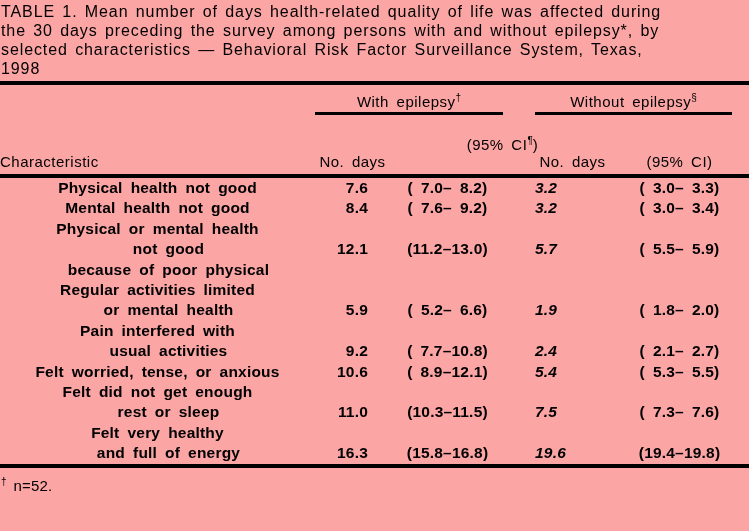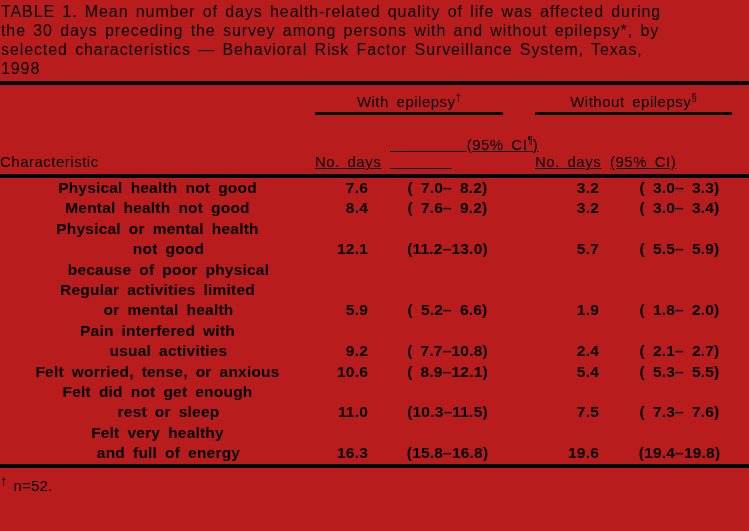--- a/index.html
+++ b/index.html
@@ -7,21 +7,21 @@
     padding: 0;
     background: #ffffff;
     color: #000000;
     font-family: "Liberation Sans", sans-serif;
   }
   .page {
     position: relative;
     width: 749px;
     height: 531px;
     overflow: hidden;
-    background: #b91c1c;
+    background: #fca5a5;
   }
   
   .title-block {
     padding: 2px 0 3px 1px;
     border-bottom: 4px solid #000;
   }
   .title-line {
     font-size: 16px;
     line-height: 19px;
     letter-spacing: 0.9px;
@@ -60,36 +60,36 @@
   sup.mark {
     font-size: 10px;
     vertical-align: super;
     letter-spacing: 0;
   }
   .subhead-row td {
     padding: 3px 0 4px 0;
     border-bottom: 4px solid #000;
   }
   .th-char { text-align: left; }
-  .th-center { white-space: pre; text-decoration: underline; }
+  .th-center { text-align: center; white-space: pre; }
 
   tbody td {
     font-size: 15.5px;
     font-weight: bold;
     line-height: 20.4px;
     letter-spacing: 0.2px;
     word-spacing: 3.5px;
     vertical-align: bottom;
     padding: 0;
     white-space: nowrap;
   }
   td.c-label        { text-align: center; }
   td.c-label.indent { padding-left: 22px; margin-top: 48px; }
   td.c-days-w  { text-align: right; padding-right: 22px; }
-  td.c-days-wo { text-align: right; padding-right: 11px; }
+  td.c-days-wo { padding-right: 11px; font-style: italic; }
   td.c-ci      { text-align: center; white-space: pre; }
   
   .footnotes { padding: 5px 0 0 1px; }
   .footnote-line {
     font-size: 15px;
     line-height: 18px;
     letter-spacing: 0.2px;
     word-spacing: 2.5px;
     white-space: nowrap;
   }

